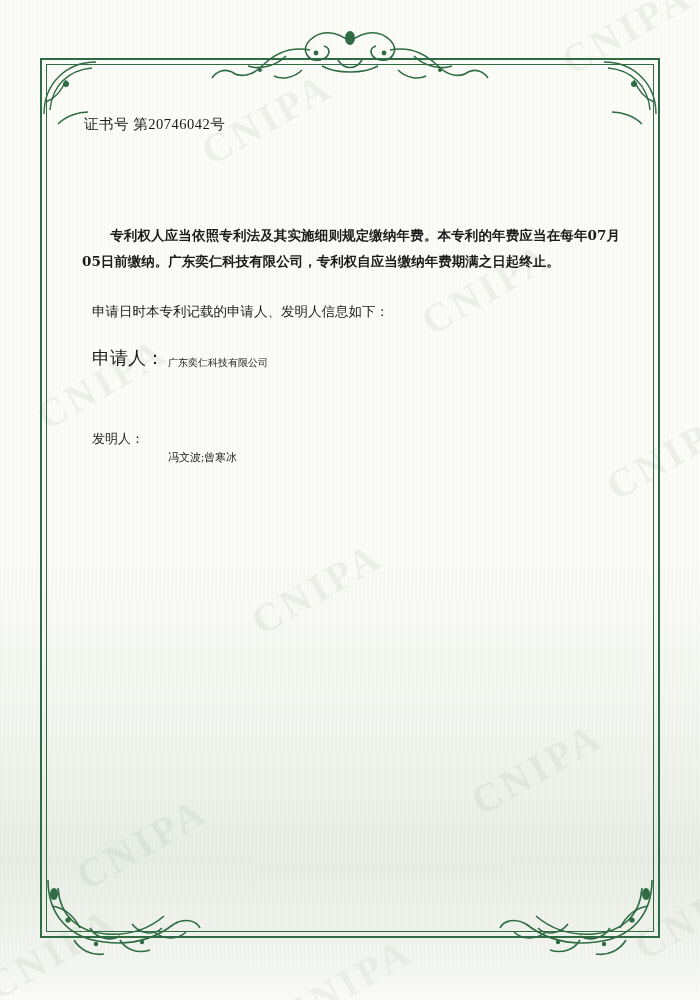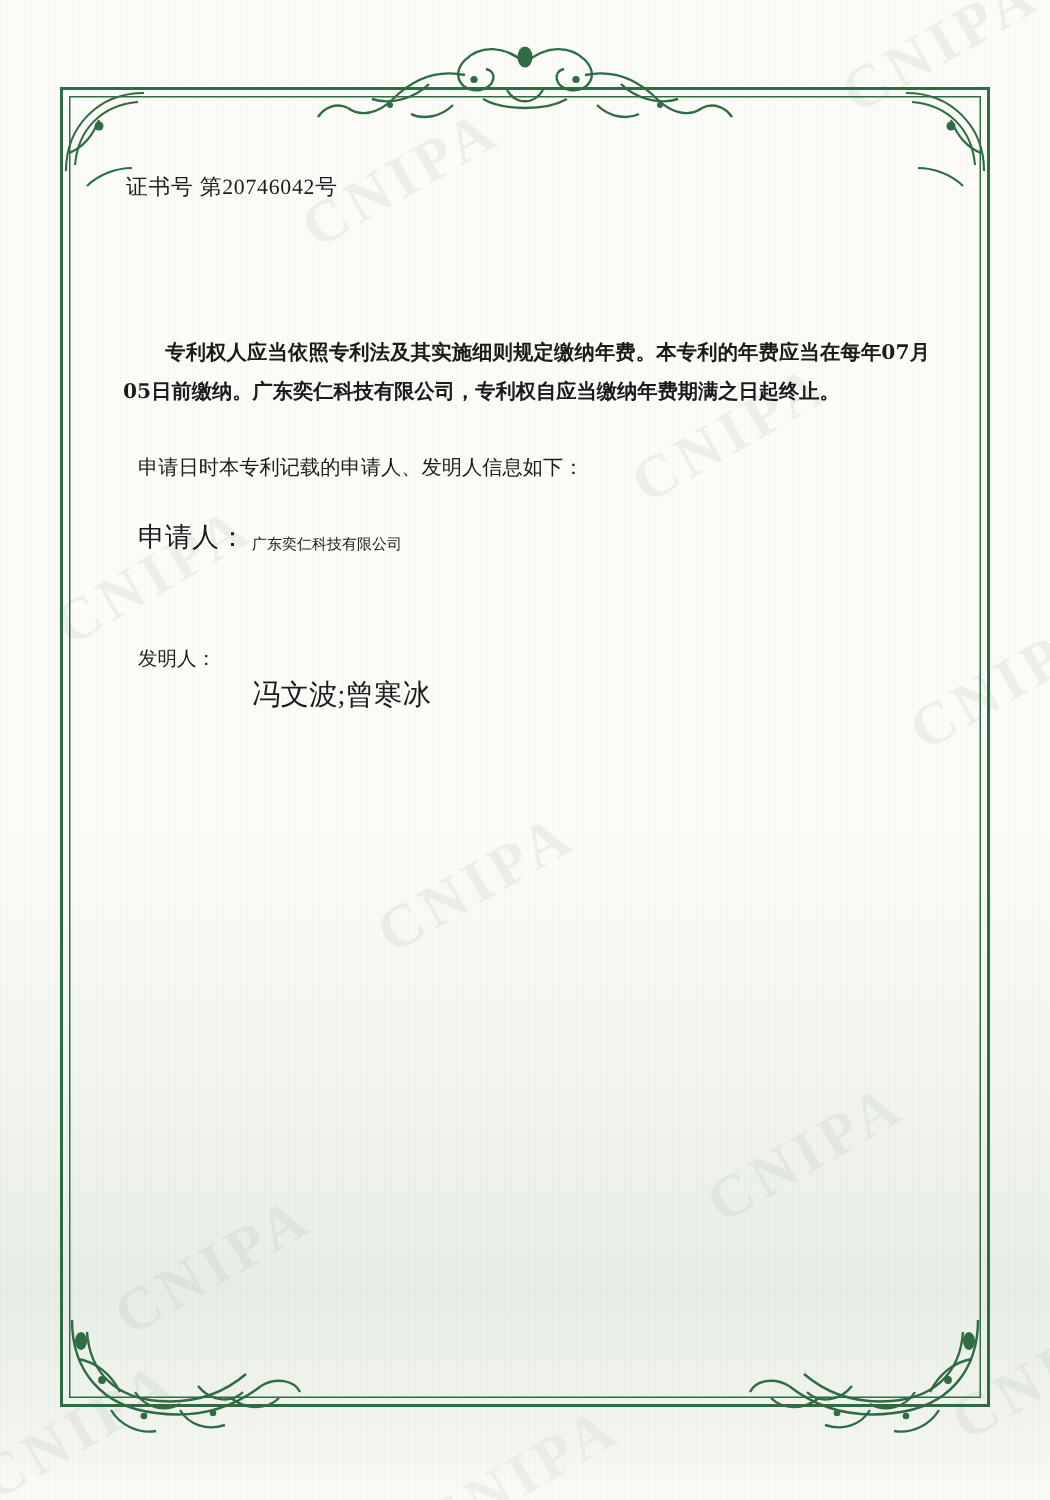--- a/index.html
+++ b/index.html
@@ -153,21 +153,21 @@
     position: absolute;
     left: 52px;
     top: 372px;
     font-size: 13px;
     color: #1b1b1b;
   }
   .value-inventor {
     position: absolute;
     left: 128px;
     top: 392px;
-    font-size: 19px;
+    font-size: 11px;
     color: #1b1b1b;
   }
   .page-footer {
     position: absolute;
     left: 0;
     right: 0;
     top: 852px;
     text-align: center;
     font-size: 13px;
     color: #1b1b1b;

